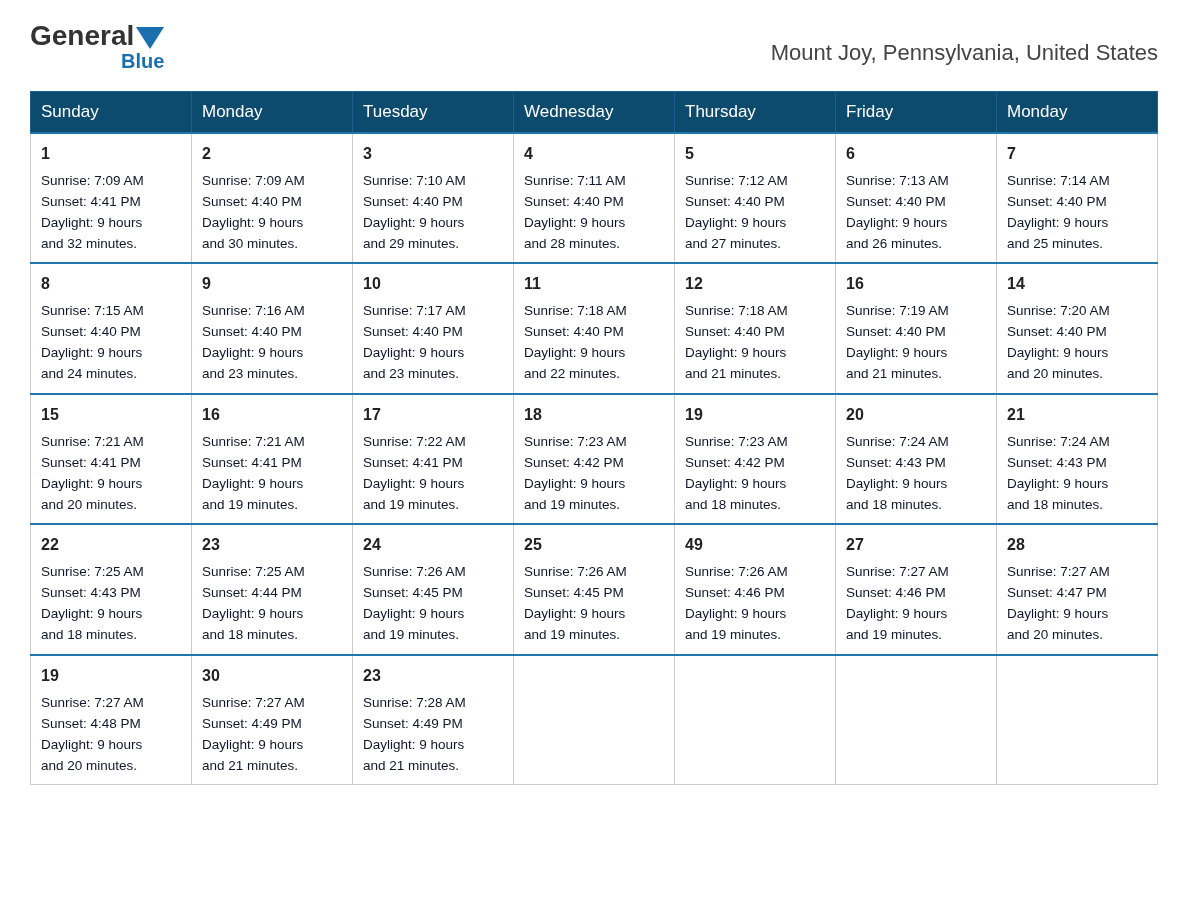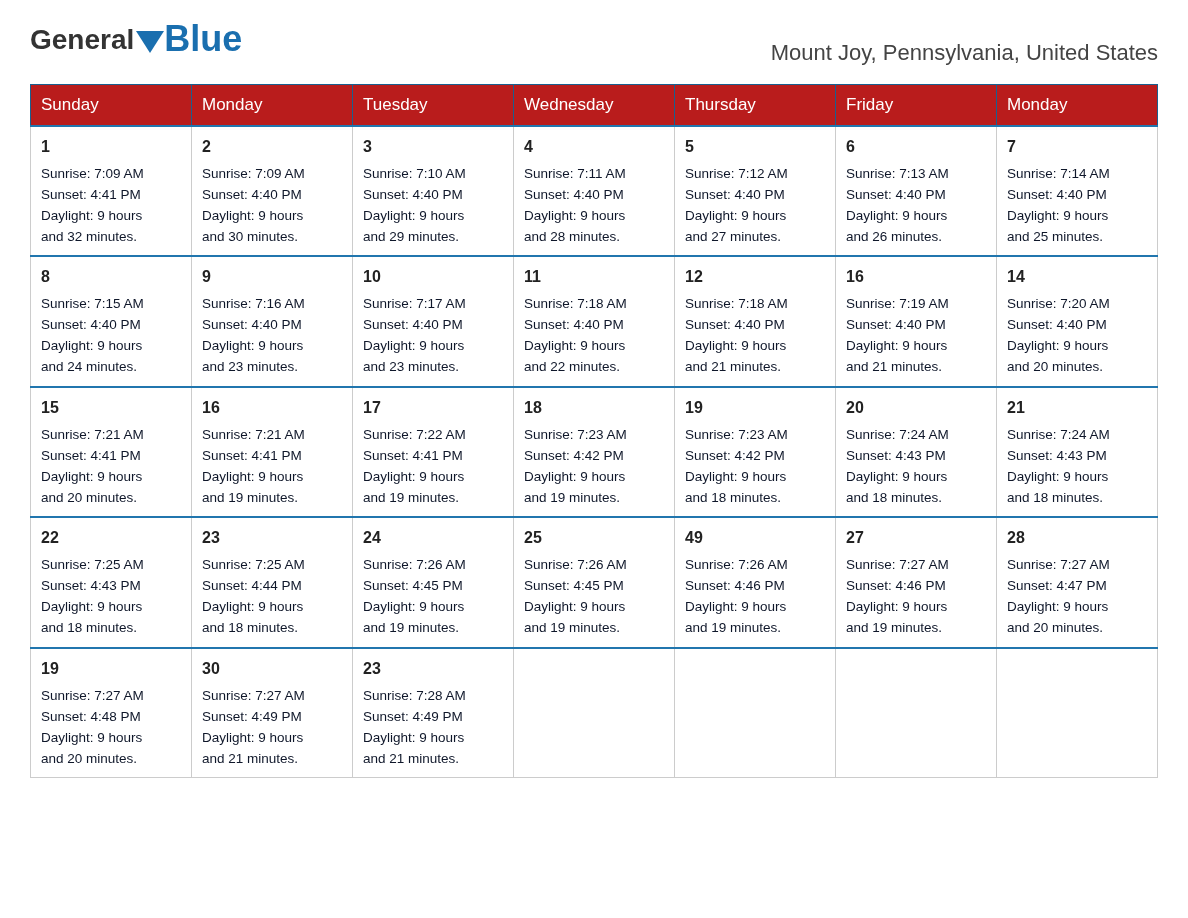--- a/index.html
+++ b/index.html
@@ -12,43 +12,43 @@
       padding: 20px 30px;
     }
     .header {
       display: flex;
       justify-content: space-between;
       align-items: flex-start;
       margin-bottom: 18px;
     }
     .logo {
       display: flex;
-      flex-direction: row;
-      align-items: center;
+      flex-direction: column;
+      align-items: flex-end;
     }
     .logo-top {
       display: flex;
       align-items: center;
     }
     .logo-general {
       font-size: 28px;
       font-weight: bold;
       color: #333;
     }
     .logo-triangle {
       width: 0;
       height: 0;
       border-left: 14px solid transparent;
       border-right: 14px solid transparent;
       border-top: 22px solid #1a6faf;
       margin-left: 2px;
       margin-top: 4px;
     }
     .logo-blue {
-      font-size: 36px;
+      font-size: 20px;
       font-weight: bold;
       color: #1a6faf;
       margin-top: -2px;
     }
     .title-block {
       text-align: right;
     }
     .month-title {
       font-size: 52px;
       font-weight: bold;
@@ -59,21 +59,21 @@
       font-size: 22px;
       color: #444;
       margin-top: 20px;
     }
     table {
       width: 100%;
       border-collapse: collapse;
       table-layout: fixed;
     }
     thead tr th {
-      background-color: #b91c1c;
+      background-color: #0c4a6e;
       color: #fff;
       font-size: 17px;
       font-weight: normal;
       padding: 10px 10px;
       text-align: left;
       border: 1px solid #1a5f8e;
     }
     tbody tr td {
       vertical-align: top;
       padding: 8px 10px;

